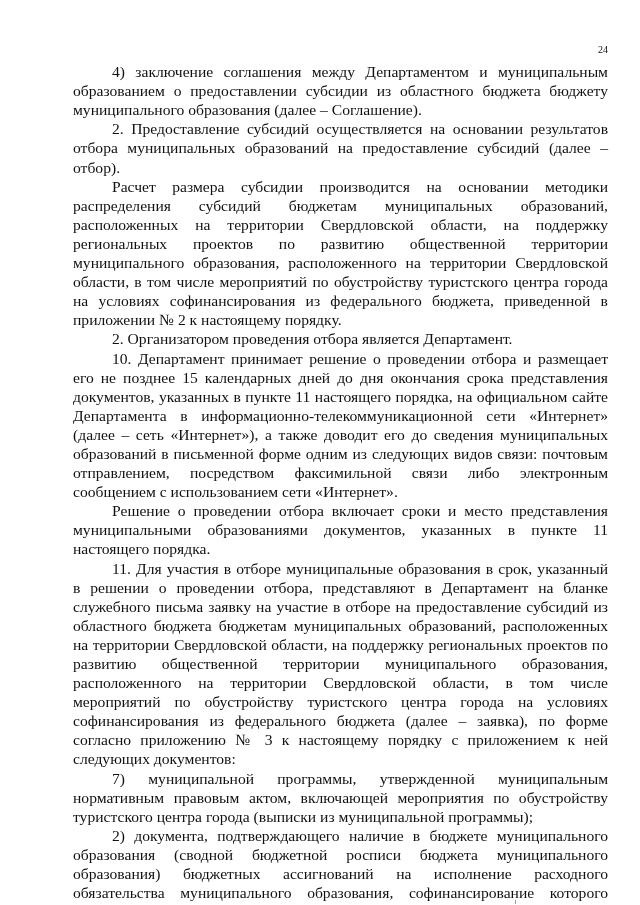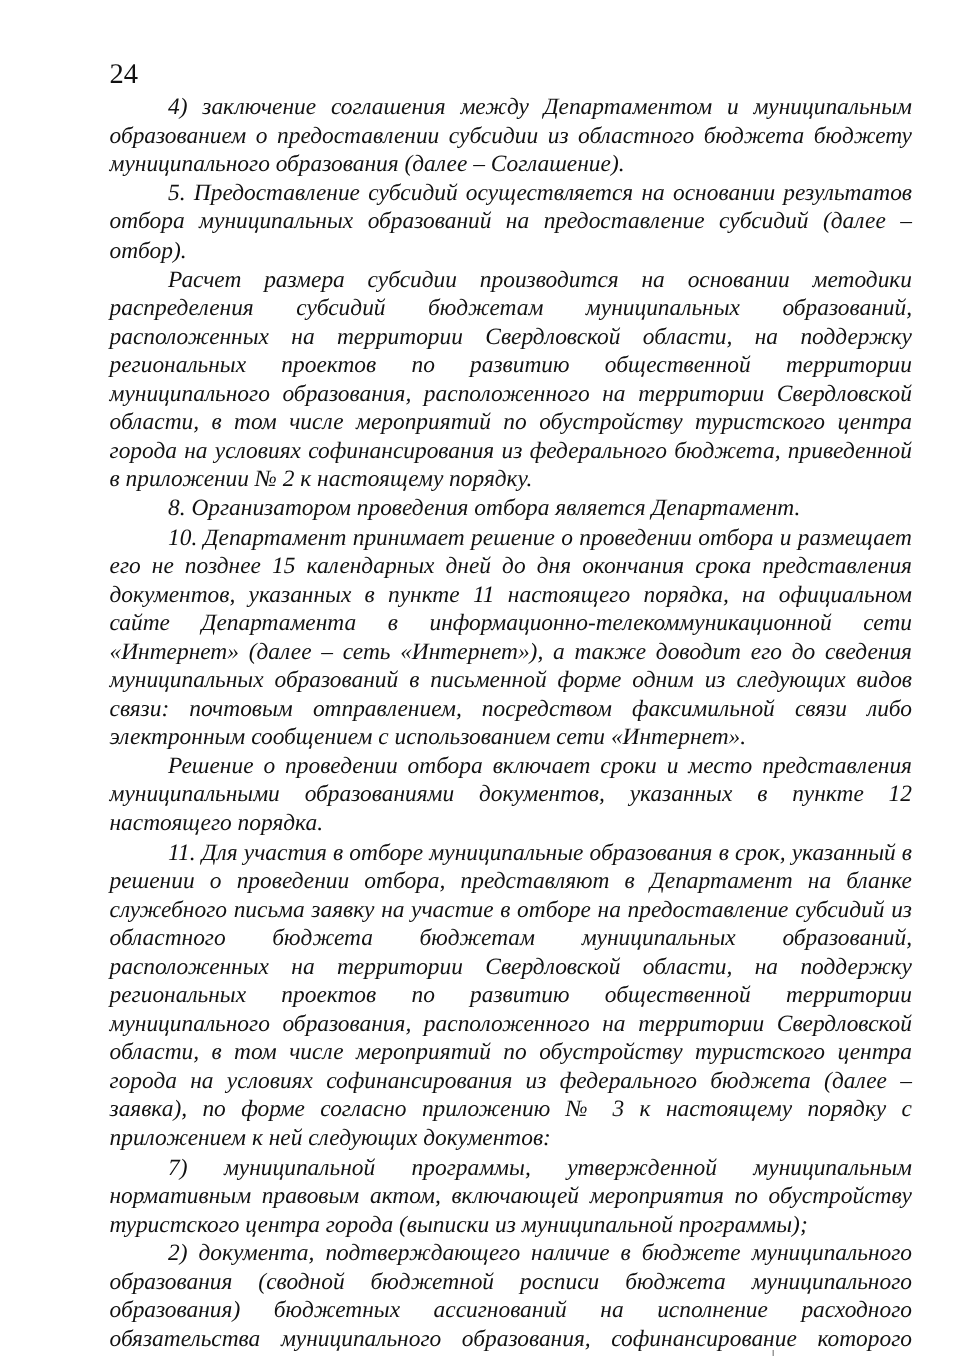--- a/index.html
+++ b/index.html
@@ -2,33 +2,33 @@
 <html><head>
   <meta charset="utf-8">
   <style>
     html, body { margin: 0; padding: 0; background: #ffffff; }
     body { width: 640px; height: 905px; position: relative; overflow: hidden; }
     .page {
       position: absolute; left: 73px; top: 40px; width: 535px;
       font-family: "Liberation Serif", "DejaVu Serif", serif;
       font-size: 15.6px; line-height: 19.1px; color: #111;
     }
-    .page-number { text-align: left; margin-bottom: 3px; font-size: 19px; }
-    .p { text-align: justify; text-align-last: left; text-indent: 39px; margin: 0; hyphens: none; font-style: italic; }
+    .page-number { text-align: right; margin-bottom: 3px; font-size: 10px; }
+    .p { text-align: justify; text-align-last: left; text-indent: 39px; margin: 0; hyphens: none; }
     .just-last { text-align-last: justify; }
     .speck { position: absolute; left: 515px; top: 900px; width: 1px; height: 4px; background: #999; }
   </style>
 </head>
 <body>
 
 <div class="page">
   <div class="page-number">24</div>
   <p class="p">4) заключение соглашения между Департаментом и муниципальным образованием о предоставлении субсидии из областного бюджета бюджету муниципального образования (далее – Соглашение).</p>
-  <p class="p">5. Предоставление субсидий осуществляется на основании результатов отбора муниципальных образований на предоставление субсидий (далее – отбор).</p>
+  <p class="p">2. Предоставление субсидий осуществляется на основании результатов отбора муниципальных образований на предоставление субсидий (далее – отбор).</p>
   <p class="p">Расчет размера субсидии производится на основании методики распределения субсидий бюджетам муниципальных образований, расположенных на территории Свердловской области, на поддержку региональных проектов по развитию общественной территории муниципального образования, расположенного на территории Свердловской области, в том числе мероприятий по обустройству туристского центра города на условиях софинансирования из федерального бюджета, приведенной в приложении № 2 к настоящему порядку.</p>
-  <p class="p">8. Организатором проведения отбора является Департамент.</p>
+  <p class="p">2. Организатором проведения отбора является Департамент.</p>
   <p class="p">10. Департамент принимает решение о проведении отбора и размещает его не позднее 15 календарных дней до дня окончания срока представления документов, указанных в пункте 11 настоящего порядка, на официальном сайте Департамента в информационно-телекоммуникационной сети «Интернет» (далее – сеть «Интернет»), а также доводит его до сведения муниципальных образований в письменной форме одним из следующих видов связи: почтовым отправлением, посредством факсимильной связи либо электронным сообщением с использованием сети «Интернет».</p>
-  <p class="p">Решение о проведении отбора включает сроки и место представления муниципальными образованиями документов, указанных в пункте 12 настоящего порядка.</p>
+  <p class="p">Решение о проведении отбора включает сроки и место представления муниципальными образованиями документов, указанных в пункте 11 настоящего порядка.</p>
   <p class="p">11. Для участия в отборе муниципальные образования в срок, указанный в решении о проведении отбора, представляют в Департамент на бланке служебного письма заявку на участие в отборе на предоставление субсидий из областного бюджета бюджетам муниципальных образований, расположенных на территории Свердловской области, на поддержку региональных проектов по развитию общественной территории муниципального образования, расположенного на территории Свердловской области, в том числе мероприятий по обустройству туристского центра города на условиях софинансирования из федерального бюджета (далее – заявка), по форме согласно приложению № 3 к настоящему порядку с приложением к ней следующих документов:</p>
   <p class="p">7) муниципальной программы, утвержденной муниципальным нормативным правовым актом, включающей мероприятия по обустройству туристского центра города (выписки из муниципальной программы);</p>
   <p class="p just-last">2) документа, подтверждающего наличие в бюджете муниципального образования (сводной бюджетной росписи бюджета муниципального образования) бюджетных ассигнований на исполнение расходного обязательства муниципального образования, софинансирование которого осуществляется из</p>
 </div>
 <div class="speck"></div>
 
 </body></html>

